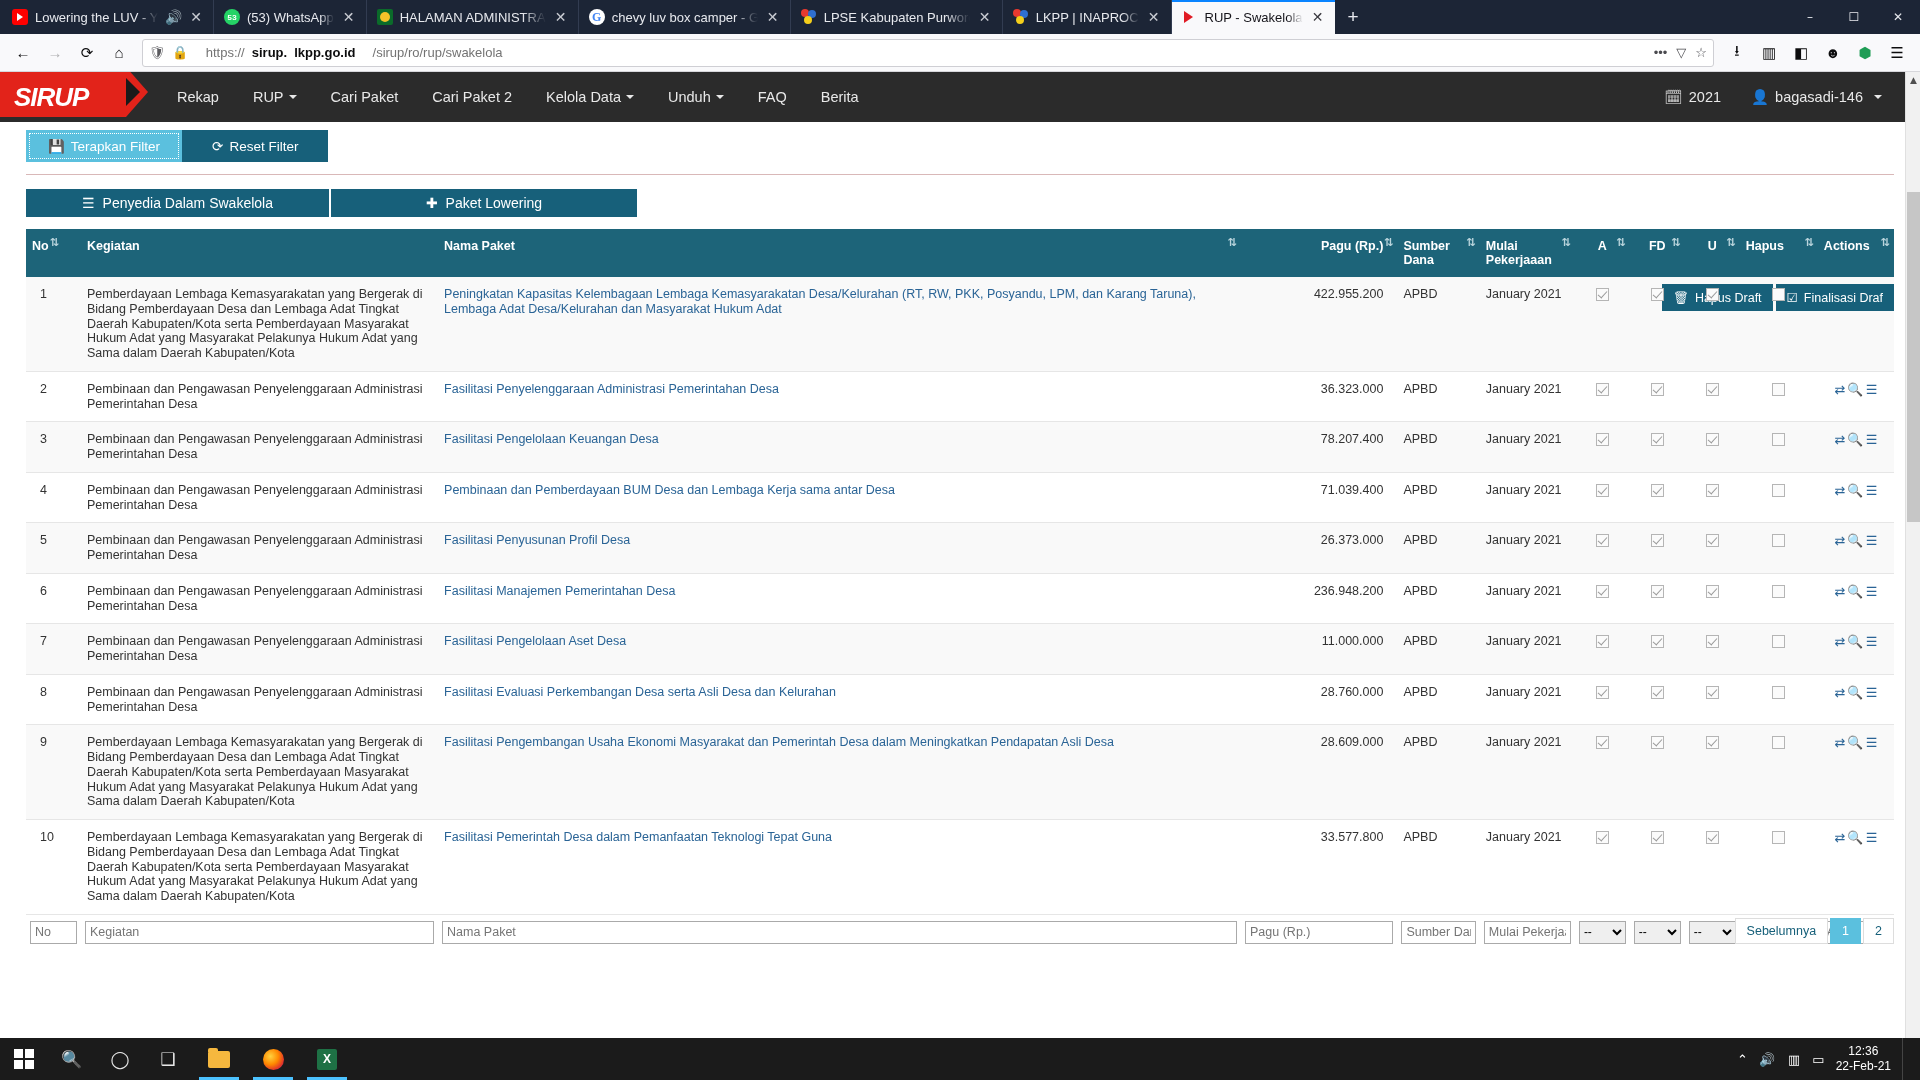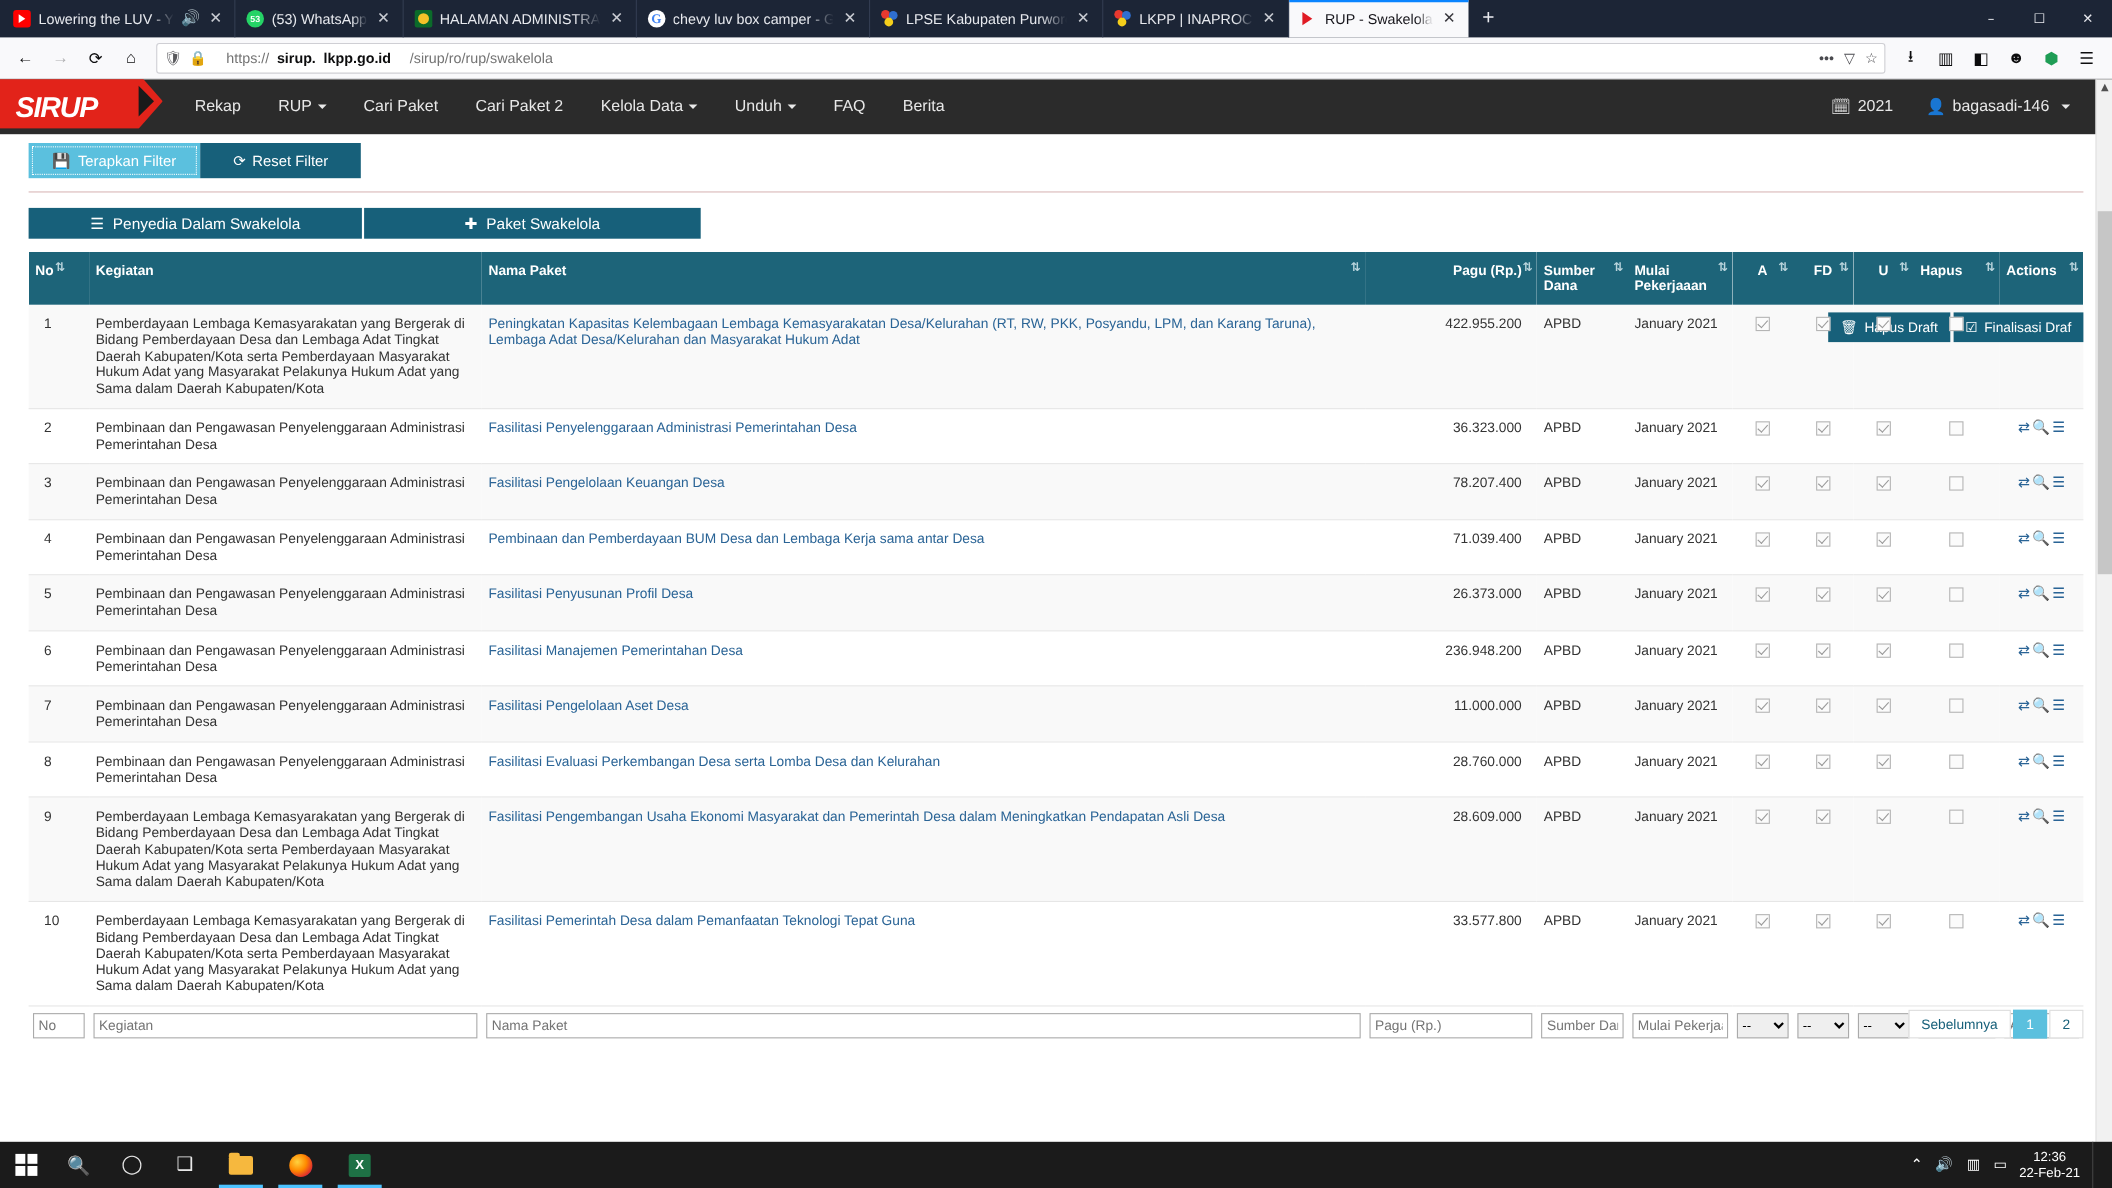--- a/index.html
+++ b/index.html
@@ -35,21 +35,21 @@
     background: #f9f9fb; color: #15141a;
     border-right: none;
     box-shadow: inset 0 2px 0 0 #0a84ff;
     align-items: center;
   }
   .tab .tabclose {
     font-size: 14px; line-height: 1; opacity: .85;
     width: 16px; text-align: center; flex: none;
     font-family: "DejaVu Sans", sans-serif;
   }
-  .favicon { width: 16px; height: 16px; flex: none; position: relative; display:block; }
+  .favicon { width: 16px; height: 16px; flex: none; position: relative; display:block;font-family:Liberation Mono, monospace; }
   .fav-yt { background:#ff0000; border-radius:3px; }
   .fav-yt::after{content:""; position:absolute; left:5px; top:3.5px;
     border-left:6px solid #fff; border-top:4.5px solid transparent; border-bottom:4.5px solid transparent;}
   .fav-wa { background:#25d366; border-radius:50%; color:#fff; font-size:8px;
     display:flex; align-items:center; justify-content:center; font-weight:bold;}
   .fav-gov { background:#0b6b2a; border-radius:2px; position:relative;}
   .fav-gov::after{content:""; position:absolute; inset:3px; background:#f3c229; border-radius:50%;}
   .fav-g { background:#fff; border-radius:50%; color:#4285f4; font-size:12px; font-weight:bold;
     display:flex; align-items:center; justify-content:center; font-family:"Liberation Serif",serif;}
   .fav-lkpp { position:relative; }
@@ -399,21 +399,21 @@
 
     <div class="hr"></div>
 
     <div class="bigbtn-row">
       <button class="bigbtn b1">
         <span>☰</span>
           <span>Penyedia Dalam Swakelola</span>
       </button>
       <button class="bigbtn b2">
         <span>✚</span>
-          <span>Paket Swakelola</span>
+          <span>Paket Lowering</span>
       </button>
     </div>
 
     <div class="action-right">
       <button class="sm-btn">
         <span>🗑</span>
           <span>Hapus Draft</span>
       </button>
       <button class="sm-btn">
         <span>☑</span>
@@ -567,21 +567,21 @@
             <td class="center"><span class="cbox"></span></td>
             <td class="center"><span class="acts">
                 <span>⇄</span>
                 <span>🔍</span>
                 <span>☰</span>
               </span></td>
           </tr>
           <tr>
             <td class="center" style="text-align:left;padding-left:14px">8</td>
             <td>Pembinaan dan Pengawasan Penyelenggaraan Administrasi Pemerintahan Desa</td>
-            <td><a class="paket" href="#">Fasilitasi Evaluasi Perkembangan Desa serta Lomba Desa dan Kelurahan</a></td>
+            <td><a class="paket" href="#">Fasilitasi Evaluasi Perkembangan Desa serta Asli Desa dan Kelurahan</a></td>
             <td class="num" style="padding-right:14px">28.760.000</td>
             <td>APBD</td>
             <td>January 2021</td>
             <td class="center"><span class="cbox checked"></span></td>
             <td class="center"><span class="cbox checked"></span></td>
             <td class="center"><span class="cbox checked"></span></td>
             <td class="center"><span class="cbox"></span></td>
             <td class="center"><span class="acts">
                 <span>⇄</span>
                 <span>🔍</span>

